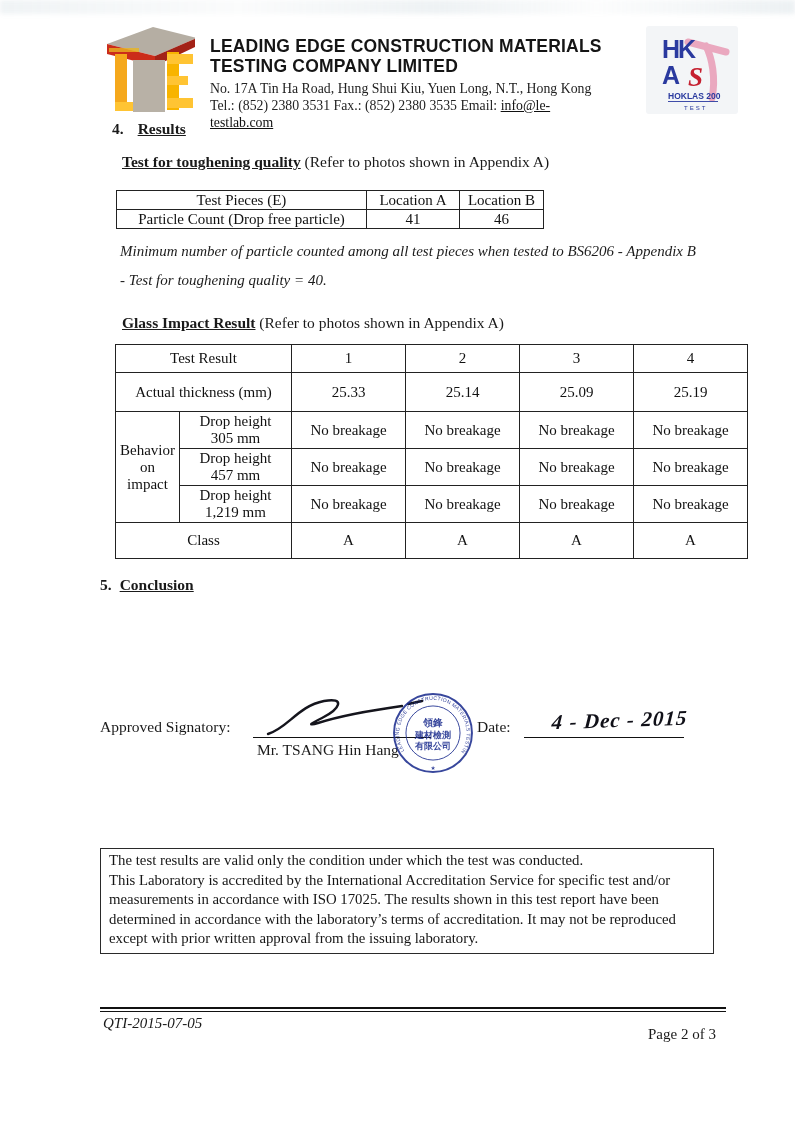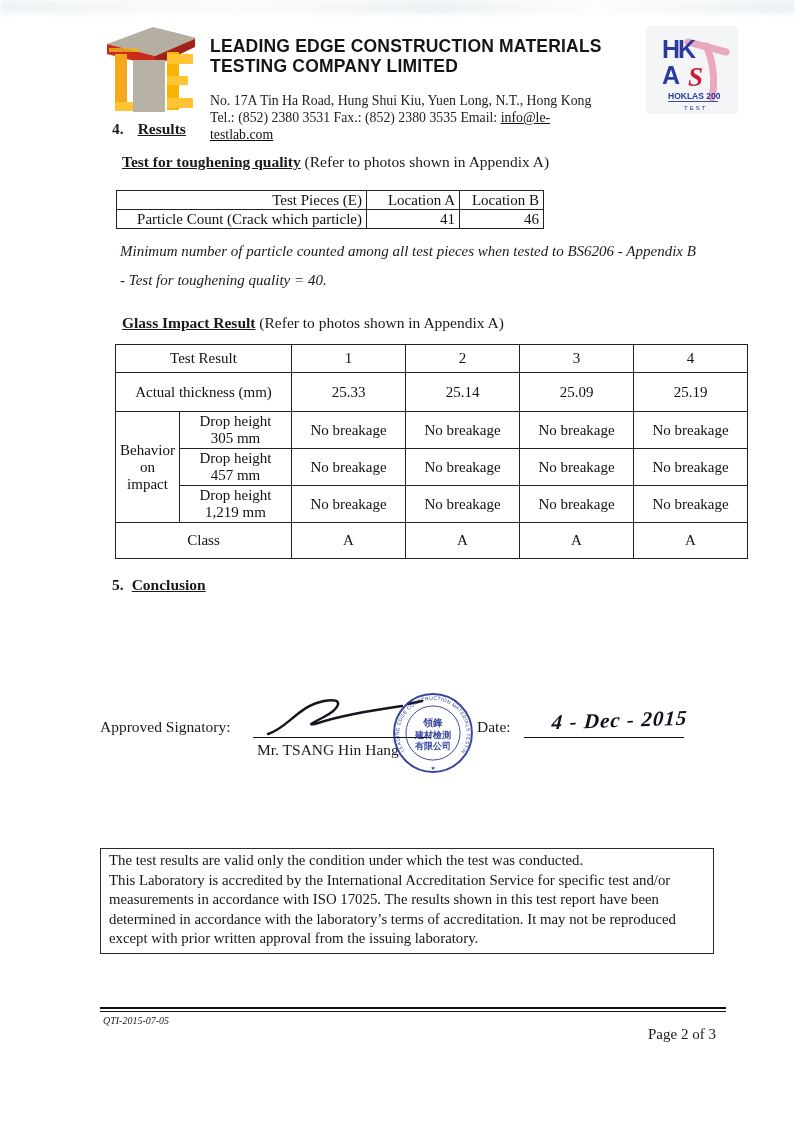--- a/index.html
+++ b/index.html
@@ -12,39 +12,39 @@
   
   .scan-noise { position:absolute; left:0; top:0; width:795px; height:14px;
     background:linear-gradient(90deg, rgba(170,190,200,.18), rgba(200,210,215,.08) 30%, rgba(170,190,200,.20) 55%, rgba(200,210,215,.05) 75%, rgba(170,190,200,.22));
     filter:blur(2px); }
 
   
   .logo { position:absolute; left:95px; top:24px; }
   .hdr-text { position:absolute; left:210px; top:36px; width:400px; }
   .co-name { font-family:"Liberation Sans", sans-serif; font-weight:bold;
     font-size:17.5px; line-height:20px; color:#151515; letter-spacing:.2px; }
-  .co-addr { font-size:13.8px; line-height:17px; margin-top:16px; color:#222; }
+  .co-addr { font-size:13.8px; line-height:17px; margin-top:4px; color:#222; }
   .co-tel  { font-size:13.8px; line-height:17px; color:#222; }
   .email-link { color:#111; text-decoration:underline; }
   .hkas { position:absolute; left:646px; top:26px; width:92px; height:88px;
     background:#f3f5f7; border-radius:3px; }
 
   
   .sec-head { position:absolute; font-size:15.5px; font-weight:bold; }
   .sec-num { display:inline-block; margin-right:14px; }
   .u { text-decoration:underline; }
   .sub-head { position:absolute; font-size:15.5px; }
   .sub-head b { text-decoration:underline; }
 
   
   table { border-collapse:collapse; }
   td { border:1px solid #222; text-align:center; vertical-align:middle;
        font-size:15px; color:#111; }
   .t1 { position:absolute; left:116px; top:190px; }
-  .t1 td { height:19px; line-height:18px; padding:0 4px;text-align:right; }
+  .t1 td { height:19px; line-height:18px; padding:0 4px; }
   .t2 { position:absolute; left:115px; top:344px; }
   .t2 td { padding:1px 3px; line-height:17px; }
 
   .note { position:absolute; left:120px; top:237px; width:620px;
     font-style:italic; font-size:15px; line-height:29px; color:#1c1c1c; }
 
   .para { position:absolute; left:112px; top:599px; width:652px;
     font-size:15.5px; line-height:31px; }
 
   
@@ -62,21 +62,21 @@
     transform:skewX(-6deg) rotate(-2deg); color:#101018; }
 
   
   .disclaimer { position:absolute; left:100px; top:848px; width:614px;
     border:1.6px solid #2a2a2a; padding:2px 8px 4px 8px;
     font-size:14.8px; line-height:19.6px; color:#151515; }
 
   
   .foot-rule { position:absolute; left:100px; top:1007px; width:626px; height:5px;
     border-top:2.4px solid #111; border-bottom:1px solid #111; }
-  .foot-left { position:absolute; left:103px; top:1015px; font-size:10px;
+  .foot-left { position:absolute; left:103px; top:1015px; font-size:15px;
     font-style:italic; }
   .foot-right { position:absolute; left:648px; top:1026px; font-size:15px; }
 </style>
 </head>
 <body>
 
 <div class="page">
   <div class="scan-noise"></div>
 
   <div class="logo">
@@ -128,21 +128,21 @@
         <col style="width:93px">
         <col style="width:84px">
       </colgroup>
     <tbody>
         <tr>
       <td>Test Pieces (E)</td>
       <td>Location A</td>
       <td>Location B</td>
     </tr>
     <tr>
-      <td>Particle Count (Crack which particle)</td>
+      <td>Particle Count (Drop free particle)</td>
       <td>41</td>
       <td>46</td>
     </tr>
   </tbody>
     </table>
 
   <div class="note">
     <div>Minimum number of particle counted among all test pieces when tested to BS6206 - Appendix B</div>
     <div>- Test for toughening quality = 40.</div>
   </div>
@@ -212,21 +212,21 @@
     <tr style="height:36px">
       <td colspan="2">Class</td>
       <td>A</td>
       <td>A</td>
       <td>A</td>
       <td>A</td>
     </tr>
   </tbody>
     </table>
 
-  <div class="sec-head" style="left:112px; top:576px;">
+  <div class="sec-head" style="left:100px; top:576px;">
     <span class="sec-num" style="margin-right:8px;">5.</span><span class="u">Conclusion</span>
   </div>
 
   <div class="sig-label">Approved Signatory:</div>
   <div class="sig-line"></div>
   <div class="sig-svg">
     <svg width="170" height="46" viewBox="0 0 170 46">
       <path d="M6,40 C26,34 36,12 62,7 C84,3 78,15 60,24 C48,30 45,32 56,29 C78,22 104,17 140,12" stroke="#15151d" stroke-width="2.4" fill="none" stroke-linecap="round"></path>
       <path d="M146,10 l14,-3" stroke="#15151d" stroke-width="2.4" fill="none" stroke-linecap="round"></path>
     </svg>

